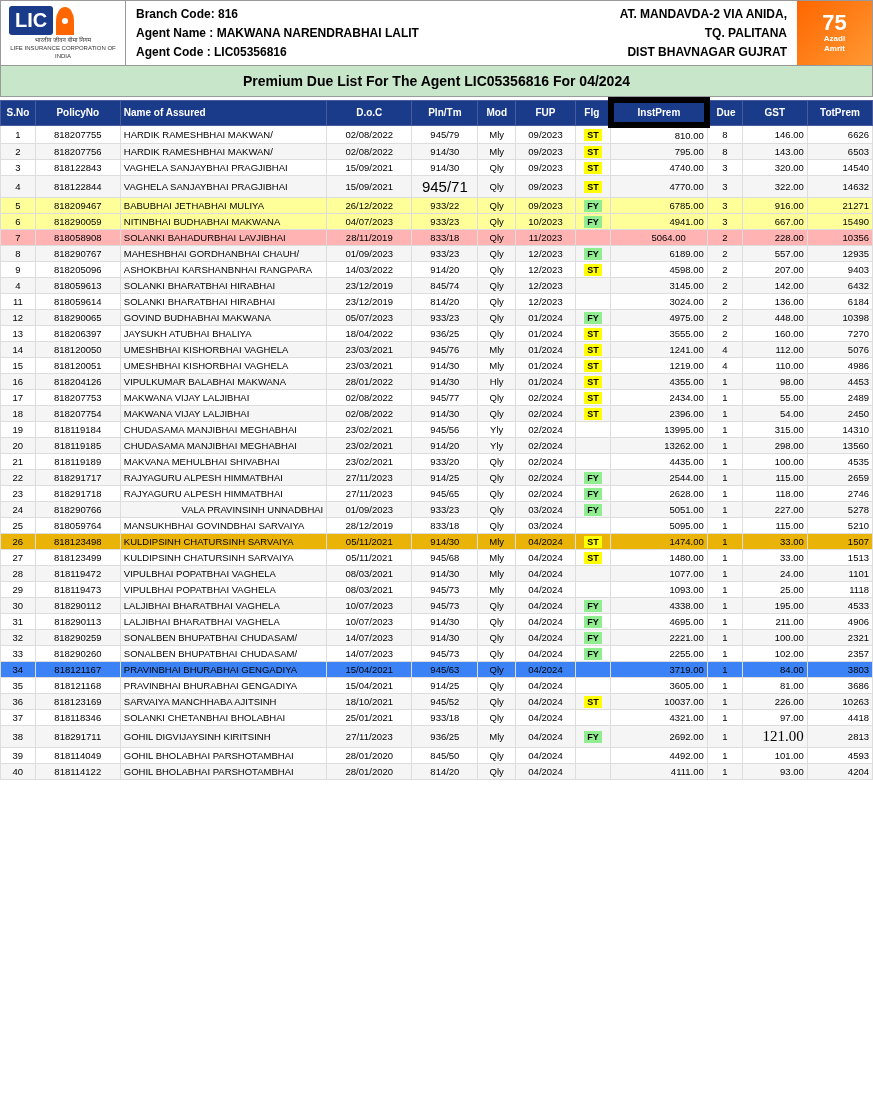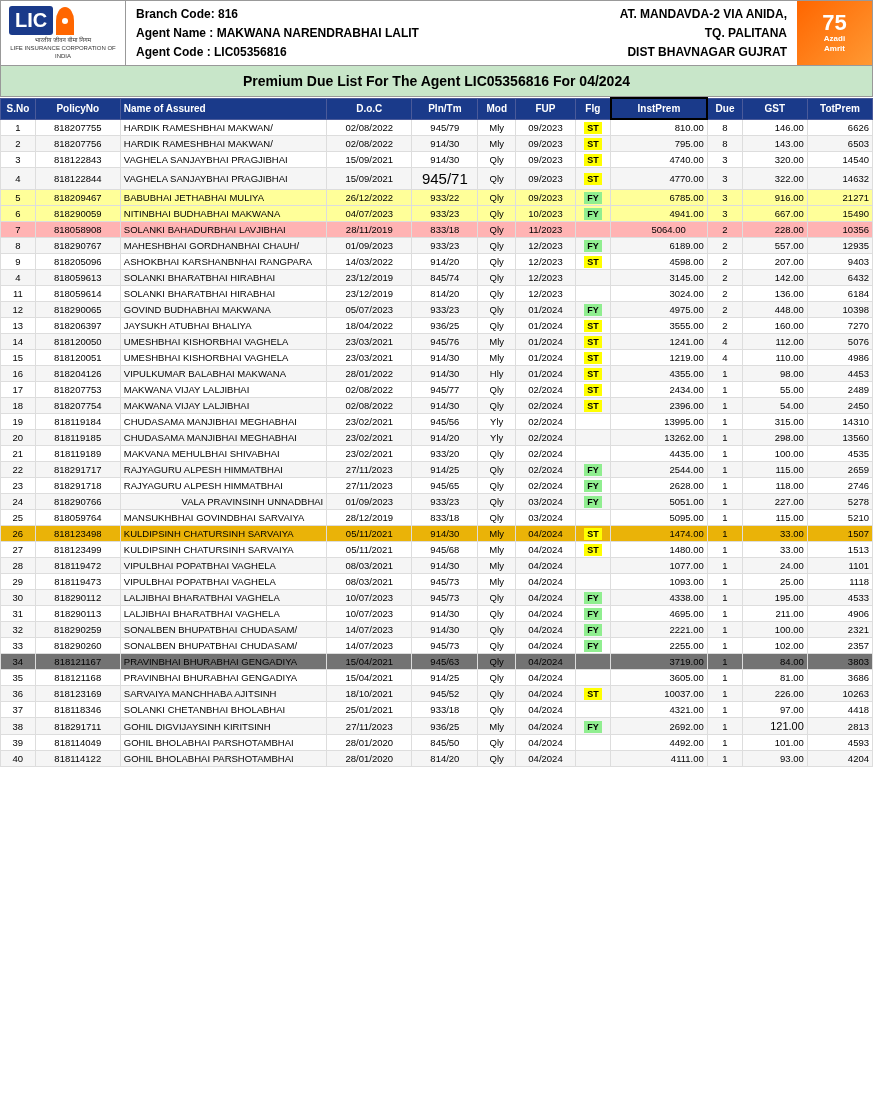--- a/index.html
+++ b/index.html
@@ -54,21 +54,21 @@
   <thead>
     <tr style="background:#1a3a8a; color:#fff;">
       <th style="padding:4px 2px; border:1px solid #4a5a9a; font-size:10px; width:25px;">S.No</th>
       <th style="padding:4px 2px; border:1px solid #4a5a9a; font-size:10px; width:68px;">PolicyNo</th>
       <th style="padding:4px 3px; border:1px solid #4a5a9a; font-size:10px; text-align:left; width:165px;">Name of Assured</th>
       <th style="padding:4px 2px; border:1px solid #4a5a9a; font-size:10px; width:68px;">D.o.C</th>
       <th style="padding:4px 2px; border:1px solid #4a5a9a; font-size:10px; width:42px;">Pln/Tm</th>
       <th style="padding:4px 2px; border:1px solid #4a5a9a; font-size:10px; width:30px;">Mod</th>
       <th style="padding:4px 2px; border:1px solid #4a5a9a; font-size:10px; width:48px;">FUP</th>
       <th style="padding:4px 2px; border:1px solid #4a5a9a; font-size:10px; width:28px;">Flg</th>
-      <th style="padding:4px 2px; border:2px solid #000000; font-size:10px; width:62px;">InstPrem</th>
+      <th style="padding:4px 2px; border:6px solid #000000; font-size:10px; width:62px;">InstPrem</th>
       <th style="padding:4px 2px; border:1px solid #4a5a9a; font-size:10px; width:28px;">Due</th>
       <th style="padding:4px 2px; border:1px solid #4a5a9a; font-size:10px; width:52px;">GST</th>
       <th style="padding:4px 2px; border:1px solid #4a5a9a; font-size:10px; width:52px;">TotPrem</th>
     </tr>
   </thead>
   <tbody id="table-body">
   <tr style="background:#ffffff;">
     <td style="padding:2px 3px; border:1px solid #ddd; font-size:9.5px; text-align:center;">1</td>
     <td style="padding:2px 3px; border:1px solid #ddd; font-size:9.5px; text-align:center;">818207755</td>
     <td style="padding:2px 3px; border:1px solid #ddd; font-size:9.5px; text-align:left; max-width:165px; overflow:hidden; text-overflow:ellipsis; white-space:nowrap;">HARDIK RAMESHBHAI MAKWAN/</td>
@@ -523,21 +523,21 @@
     <td style="padding:2px 3px; border:1px solid #ddd; font-size:9.5px; text-align:center;">14/07/2023</td>
     <td style="padding:2px 3px; border:1px solid #ddd; font-size:9.5px; text-align:center;">945/73</td>
     <td style="padding:2px 3px; border:1px solid #ddd; font-size:9.5px; text-align:center;">Qly</td>
     <td style="padding:2px 3px; border:1px solid #ddd; font-size:9.5px; text-align:center;">04/2024</td>
     <td style="padding:2px 3px; border:1px solid #ddd; font-size:9.5px; text-align:center;"><span style="background:#90ee90; color:#000; padding:1px 3px; font-size:9px; font-weight:bold;">FY</span></td>
     <td style="padding:2px 3px; border:1px solid #ddd; font-size:9.5px; text-align:center; text-align:right;">2255.00</td>
     <td style="padding:2px 3px; border:1px solid #ddd; font-size:9.5px; text-align:center;">1</td>
     <td style="padding:2px 3px; border:1px solid #ddd; font-size:9.5px; text-align:center; text-align:right;">102.00</td>
     <td style="padding:2px 3px; border:1px solid #ddd; font-size:9.5px; text-align:center; text-align:right;">2357</td>
   </tr>
-      <tr style="background:#737373;">
+      <tr style="background:#3b82f6;">
     <td style="padding:2px 3px; border:1px solid #ddd; font-size:9.5px; text-align:center;">34</td>
     <td style="padding:2px 3px; border:1px solid #ddd; font-size:9.5px; text-align:center;">818121167</td>
     <td style="padding:2px 3px; border:1px solid #ddd; font-size:9.5px; text-align:left; max-width:165px; overflow:hidden; text-overflow:ellipsis; white-space:nowrap;">PRAVINBHAI BHURABHAI GENGADIYA</td>
     <td style="padding:2px 3px; border:1px solid #ddd; font-size:9.5px; text-align:center;">15/04/2021</td>
     <td style="padding:2px 3px; border:1px solid #ddd; font-size:9.5px; text-align:center;">945/63</td>
     <td style="padding:2px 3px; border:1px solid #ddd; font-size:9.5px; text-align:center;">Qly</td>
     <td style="padding:2px 3px; border:1px solid #ddd; font-size:9.5px; text-align:center;">04/2024</td>
     <td style="padding:2px 3px; border:1px solid #ddd; font-size:9.5px; text-align:center;"></td>
     <td style="padding:2px 3px; border:1px solid #ddd; font-size:9.5px; text-align:center; text-align:right;">3719.00</td>
     <td style="padding:2px 3px; border:1px solid #ddd; font-size:9.5px; text-align:center;">1</td>
@@ -590,21 +590,21 @@
     <td style="padding:2px 3px; border:1px solid #ddd; font-size:9.5px; text-align:center;">38</td>
     <td style="padding:2px 3px; border:1px solid #ddd; font-size:9.5px; text-align:center;">818291711</td>
     <td style="padding:2px 3px; border:1px solid #ddd; font-size:9.5px; text-align:left; max-width:165px; overflow:hidden; text-overflow:ellipsis; white-space:nowrap;">GOHIL DIGVIJAYSINH KIRITSINH</td>
     <td style="padding:2px 3px; border:1px solid #ddd; font-size:9.5px; text-align:center;">27/11/2023</td>
     <td style="padding:2px 3px; border:1px solid #ddd; font-size:9.5px; text-align:center;">936/25</td>
     <td style="padding:2px 3px; border:1px solid #ddd; font-size:9.5px; text-align:center;">Mly</td>
     <td style="padding:2px 3px; border:1px solid #ddd; font-size:9.5px; text-align:center;">04/2024</td>
     <td style="padding:2px 3px; border:1px solid #ddd; font-size:9.5px; text-align:center;"><span style="background:#90ee90; color:#000; padding:1px 3px; font-size:9px; font-weight:bold;">FY</span></td>
     <td style="padding:2px 3px; border:1px solid #ddd; font-size:9.5px; text-align:center; text-align:right;">2692.00</td>
     <td style="padding:2px 3px; border:1px solid #ddd; font-size:9.5px; text-align:center;">1</td>
-    <td style="padding:2px 3px; border:1px solid #ddd; font-size:11px; text-align:center; text-align:right;">121.00</td>
+    <td style="padding:2px 3px; border:1px solid #ddd; font-size:15px; text-align:center; text-align:right;font-family:Liberation Serif, serif;">121.00</td>
     <td style="padding:2px 3px; border:1px solid #ddd; font-size:9.5px; text-align:center; text-align:right;">2813</td>
   </tr>
       <tr style="background:#ffffff;">
     <td style="padding:2px 3px; border:1px solid #ddd; font-size:9.5px; text-align:center;">39</td>
     <td style="padding:2px 3px; border:1px solid #ddd; font-size:9.5px; text-align:center;">818114049</td>
     <td style="padding:2px 3px; border:1px solid #ddd; font-size:9.5px; text-align:left; max-width:165px; overflow:hidden; text-overflow:ellipsis; white-space:nowrap;">GOHIL BHOLABHAI PARSHOTAMBHAI</td>
     <td style="padding:2px 3px; border:1px solid #ddd; font-size:9.5px; text-align:center;">28/01/2020</td>
     <td style="padding:2px 3px; border:1px solid #ddd; font-size:9.5px; text-align:center;">845/50</td>
     <td style="padding:2px 3px; border:1px solid #ddd; font-size:9.5px; text-align:center;">Qly</td>
     <td style="padding:2px 3px; border:1px solid #ddd; font-size:9.5px; text-align:center;">04/2024</td>

